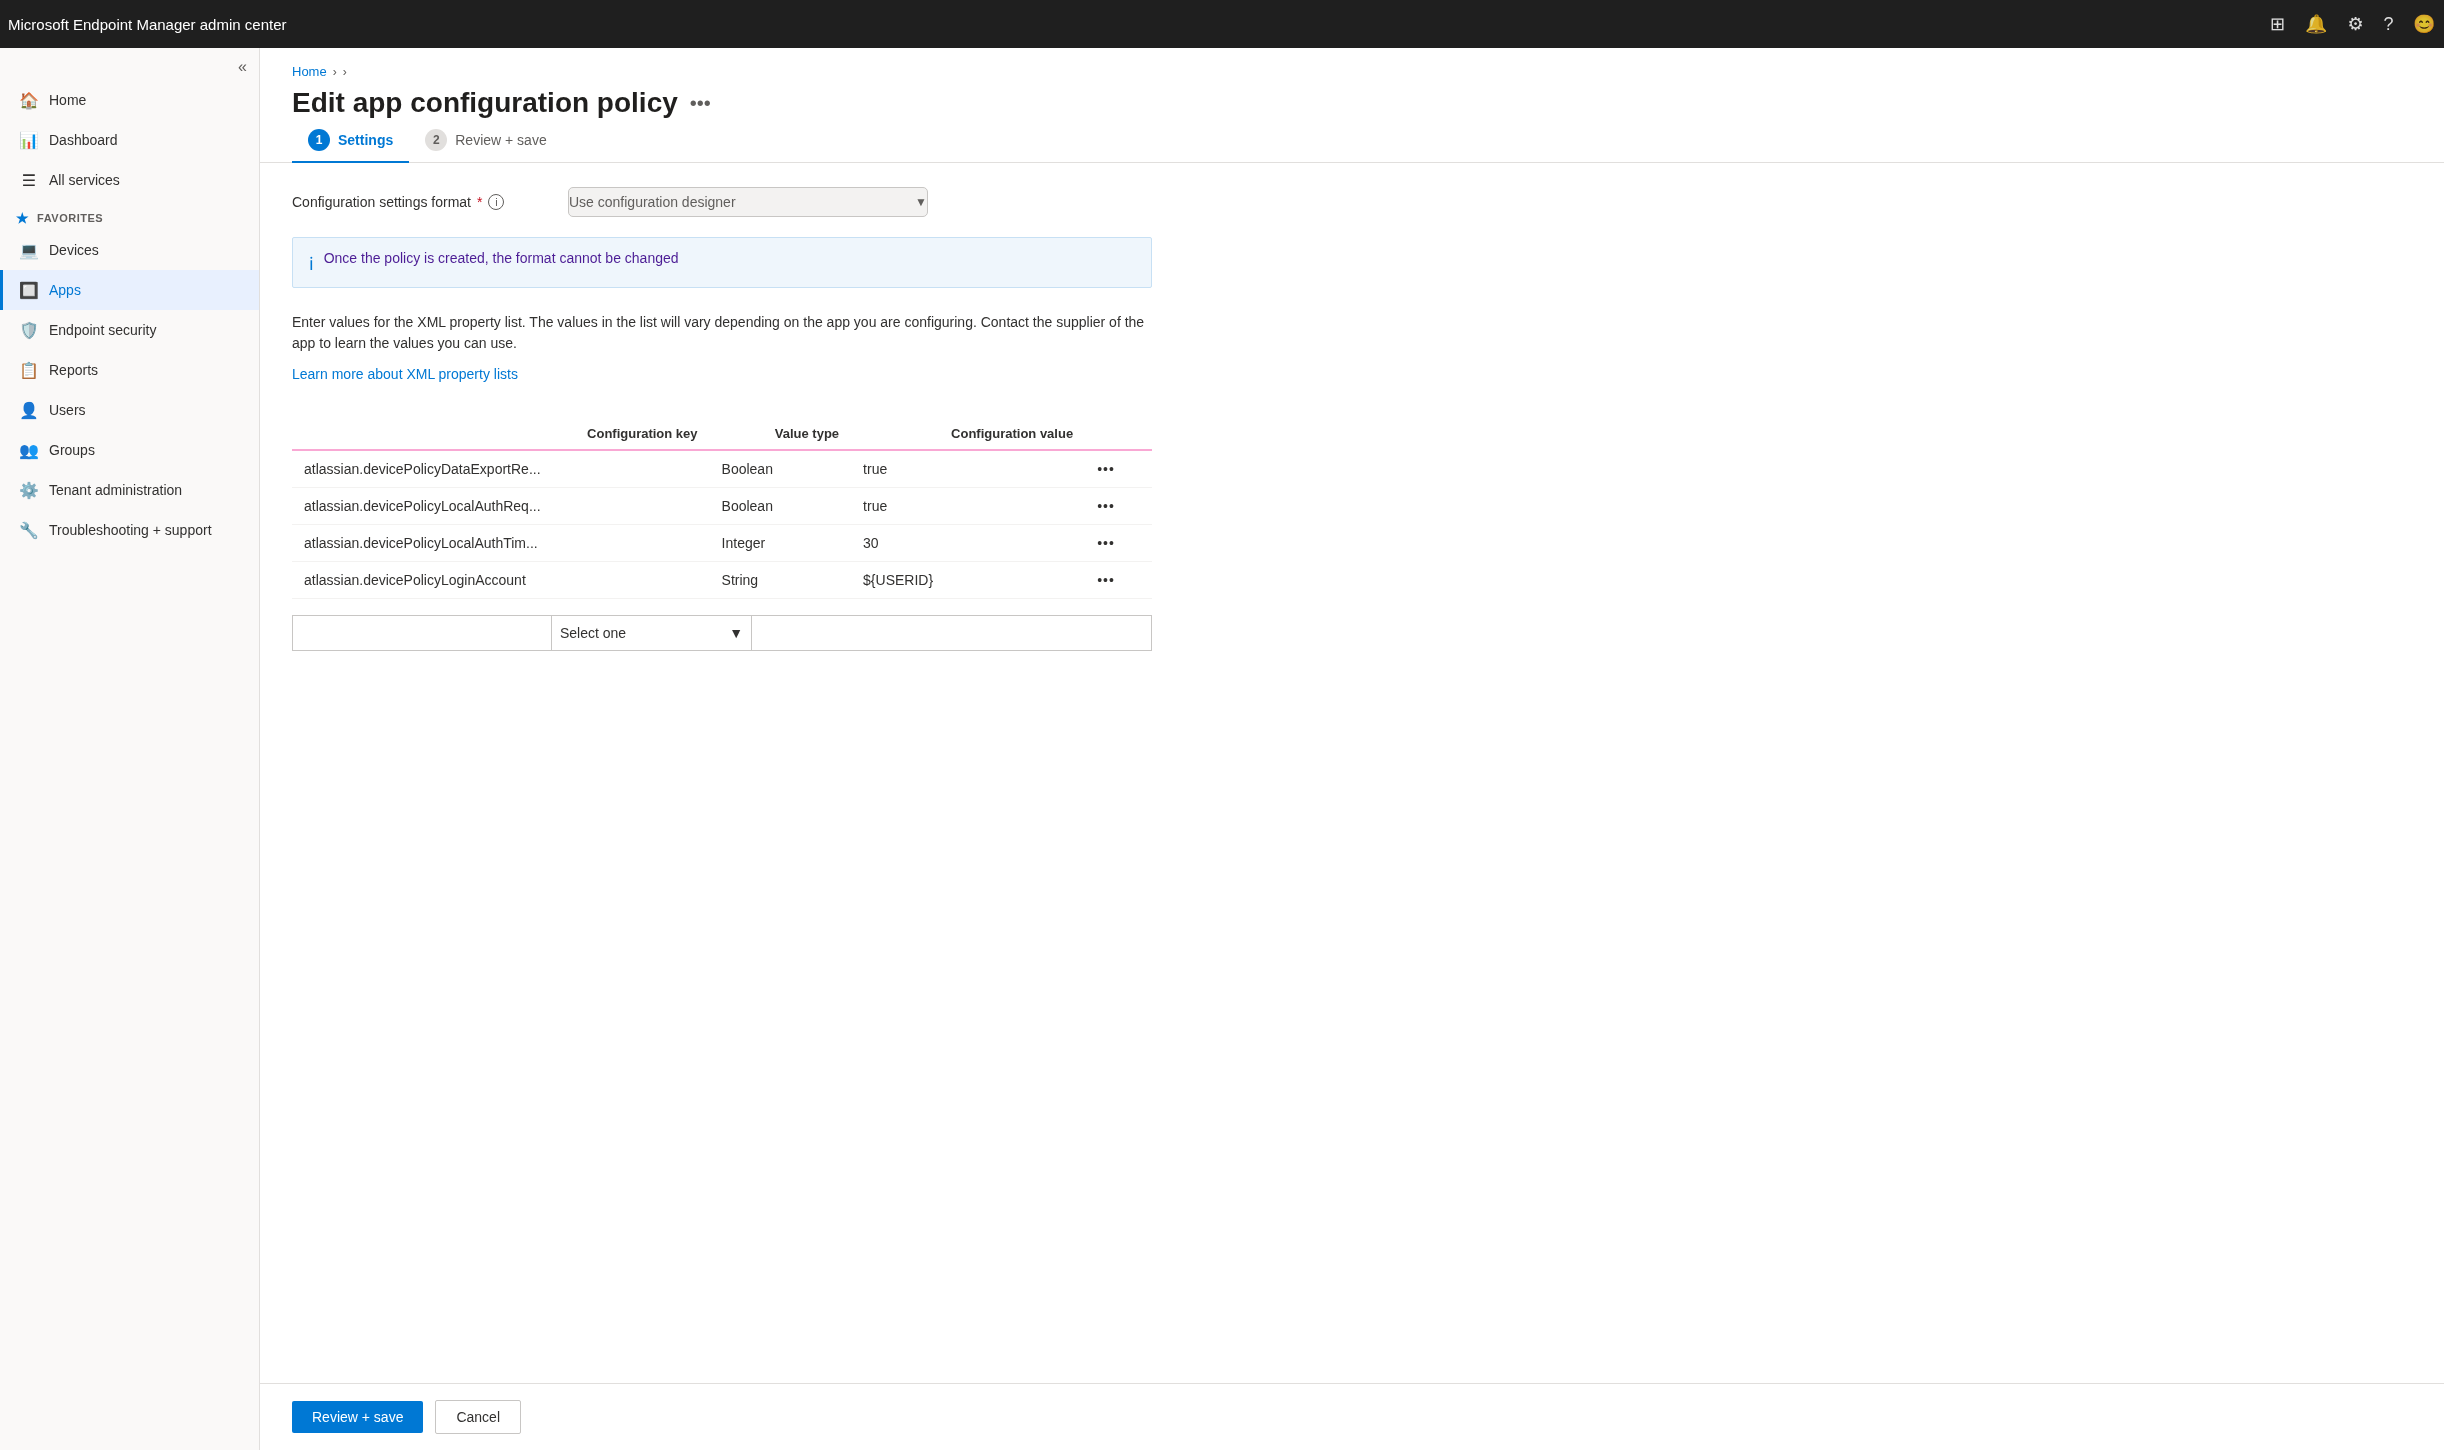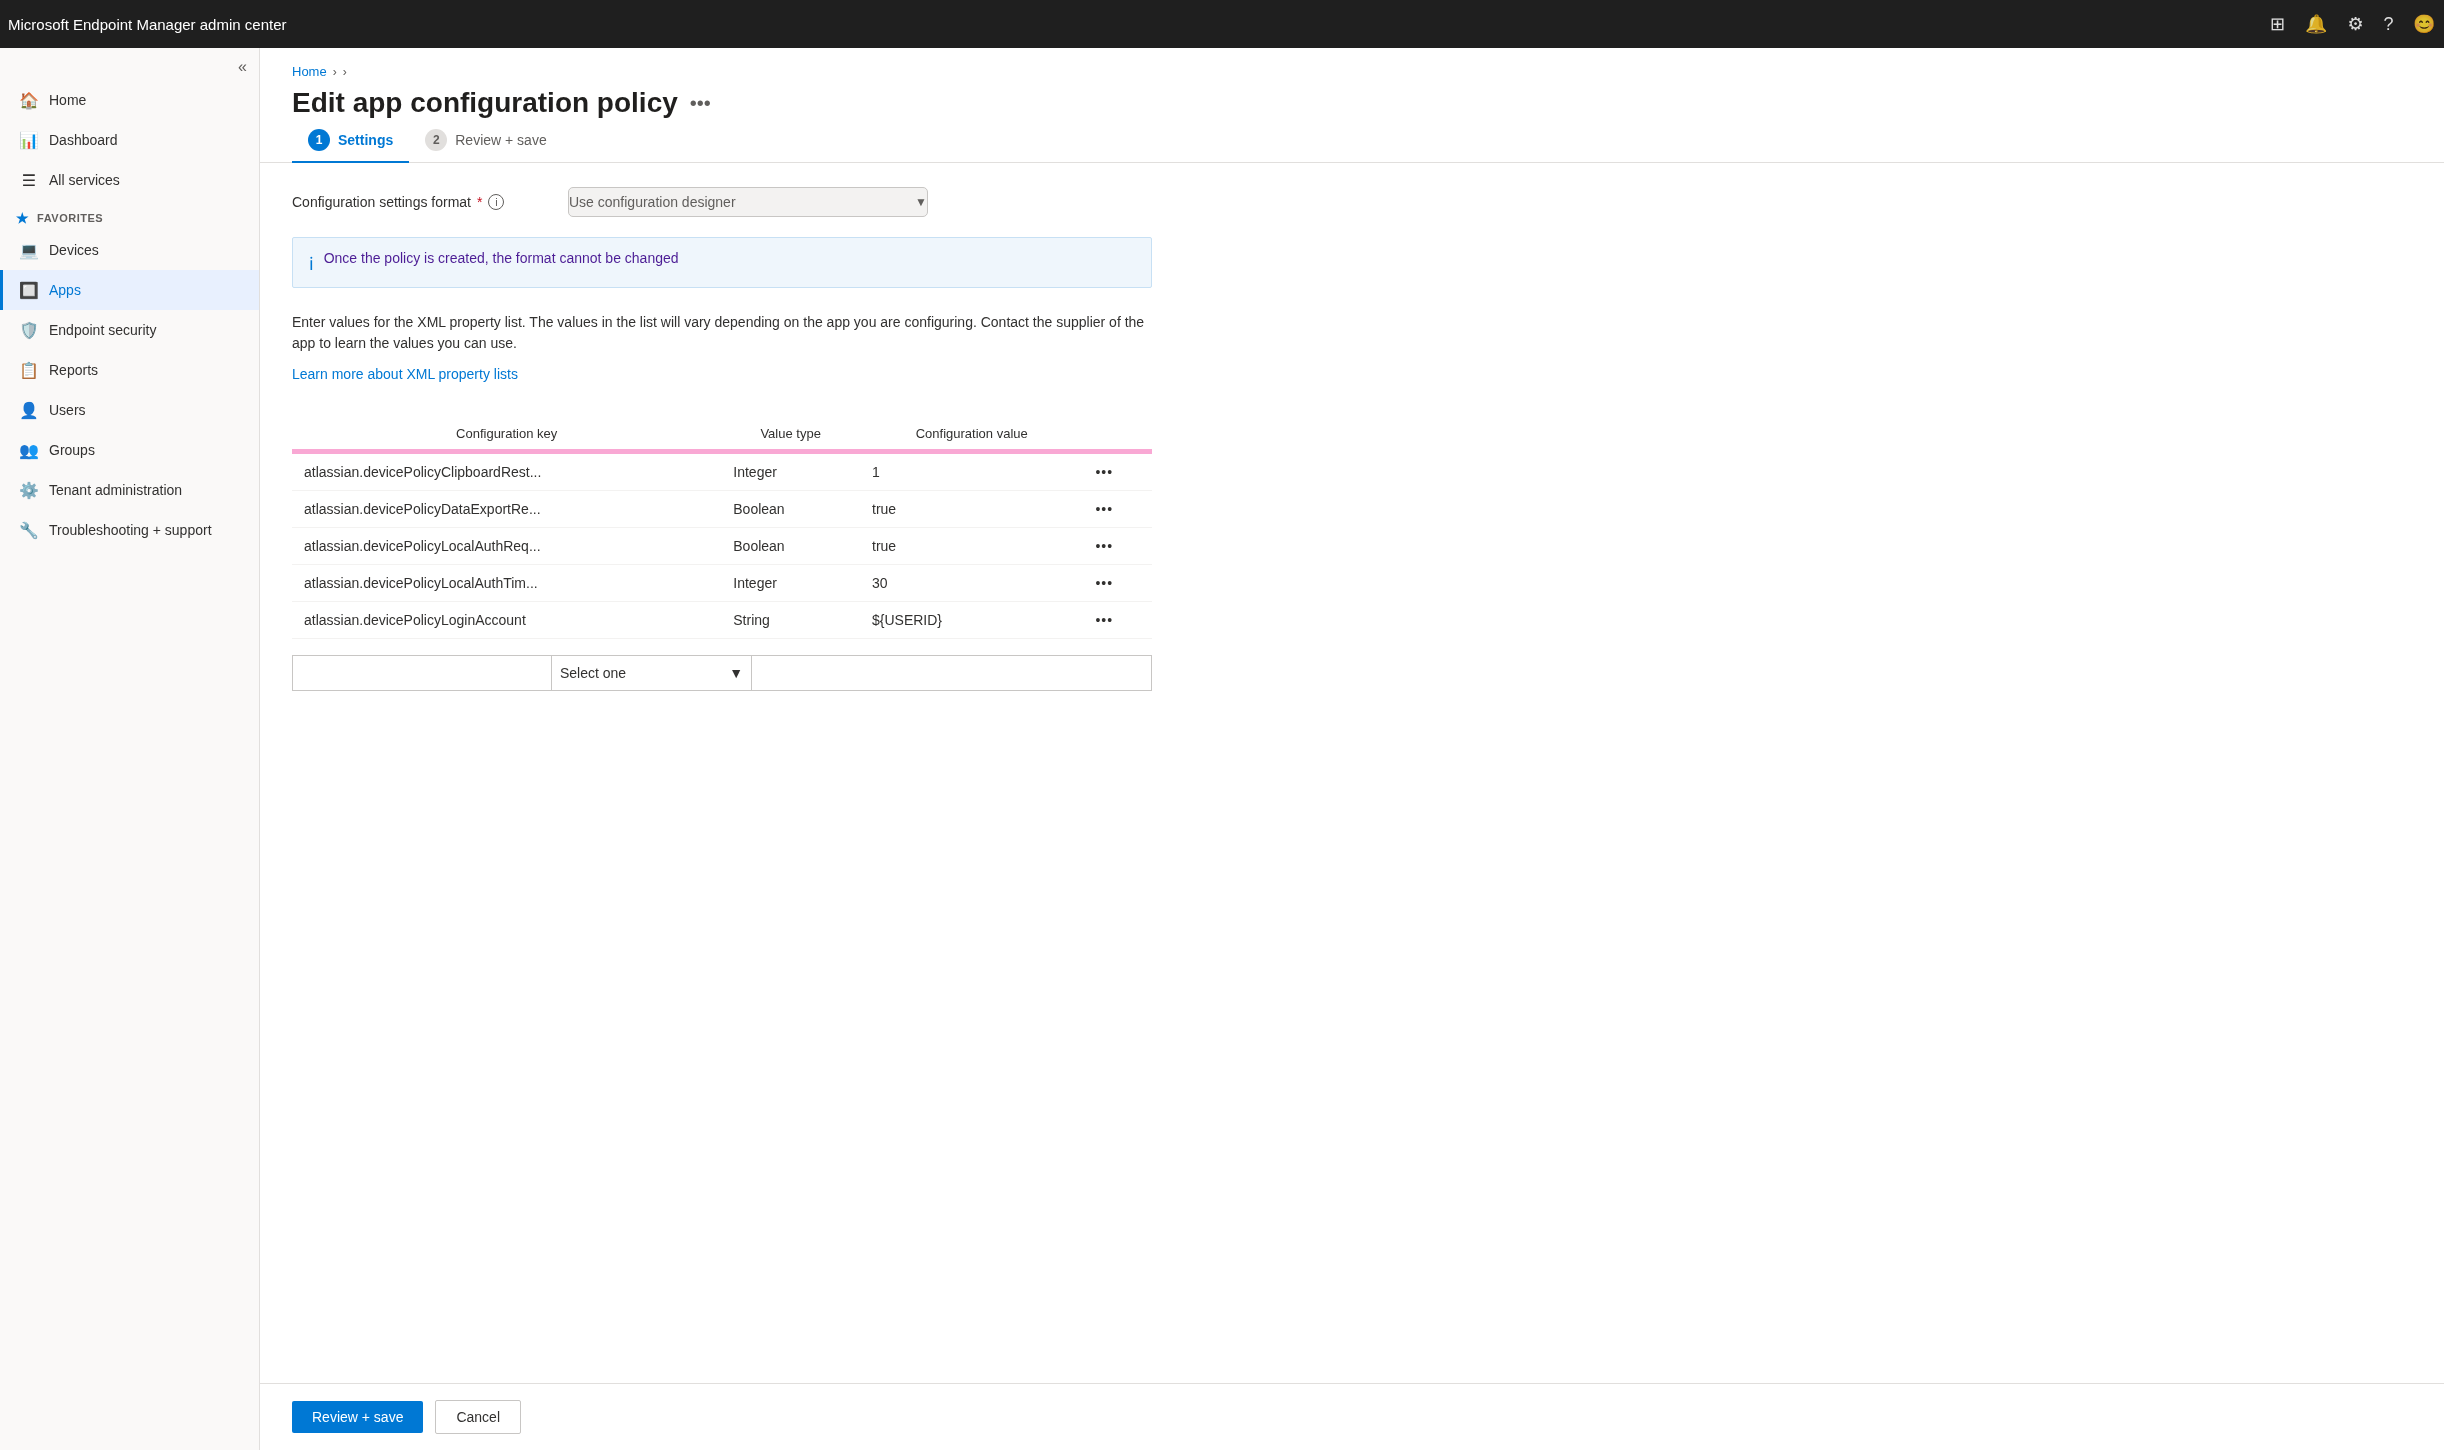--- a/index.html
+++ b/index.html
@@ -288,26 +288,26 @@
     }
 
     
     .config-table {
       width: 100%;
       max-width: 860px;
       border-collapse: collapse;
       margin-top: 16px;
     }
     .config-table th {
-      text-align: center;
+      text-align: right;
       padding: 8px 12px;
       font-size: 13px;
-      font-weight: 400;
-      color: #323130;
-      border-bottom: 5px solid #f9a8d4;
+      font-weight: 700;
+      color: #323130;
+      border-bottom: 2px solid #f9a8d4;
     }
     .config-table td {
       padding: 10px 12px;
       font-size: 14px;
       color: #323130;
       border-bottom: 1px solid #f3f2f1;
     }
     .more-options {
       color: #605e5c;
       cursor: pointer;
@@ -498,26 +498,20 @@
       <table class="config-table">
         <thead>
           <tr>
             <th>Configuration key</th>
             <th>Value type</th>
             <th>Configuration value</th>
             <th></th>
           </tr>
         </thead>
         <tbody id="table-body">
-        <tr>
-              <td>atlassian.devicePolicyClipboardRest...</td>
-              <td>Integer</td>
-              <td>1</td>
-              <td class="more-options">•••</td>
-            </tr>
             <tr>
               <td>atlassian.devicePolicyDataExportRe...</td>
               <td>Boolean</td>
               <td>true</td>
               <td class="more-options">•••</td>
             </tr>
             <tr>
               <td>atlassian.devicePolicyLocalAuthReq...</td>
               <td>Boolean</td>
               <td>true</td>

